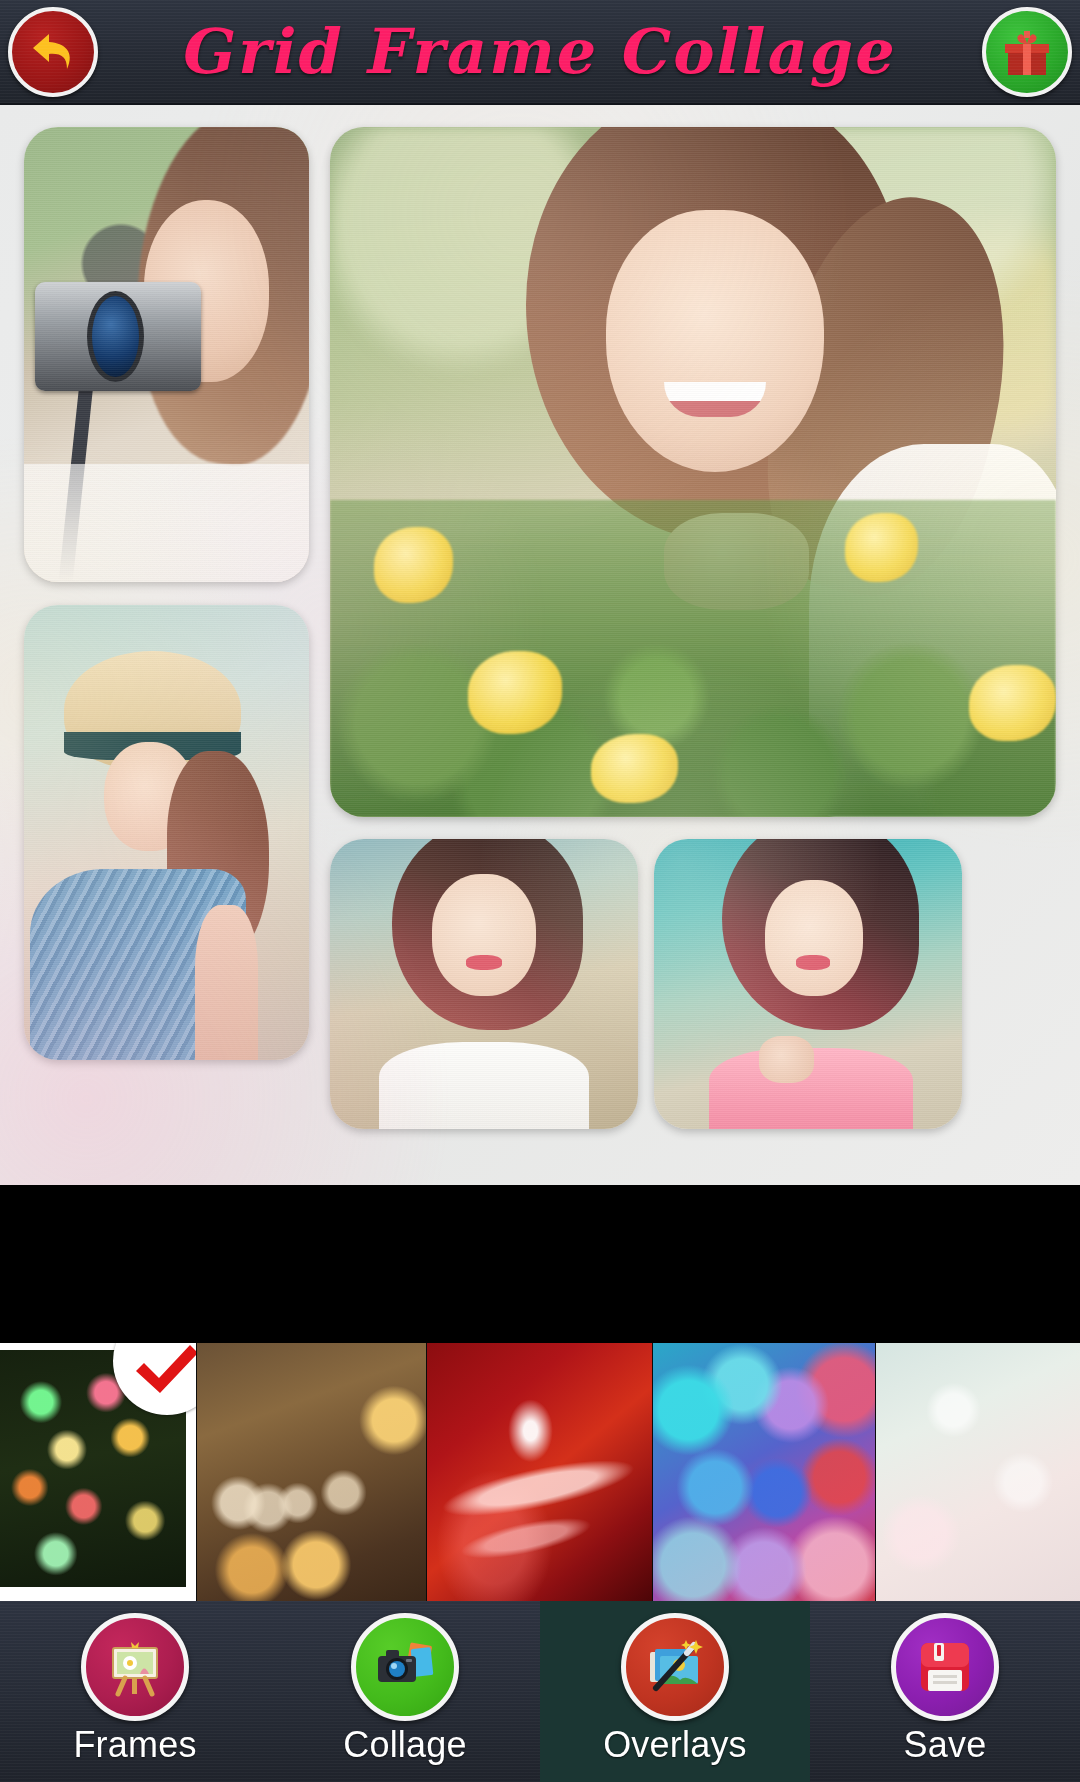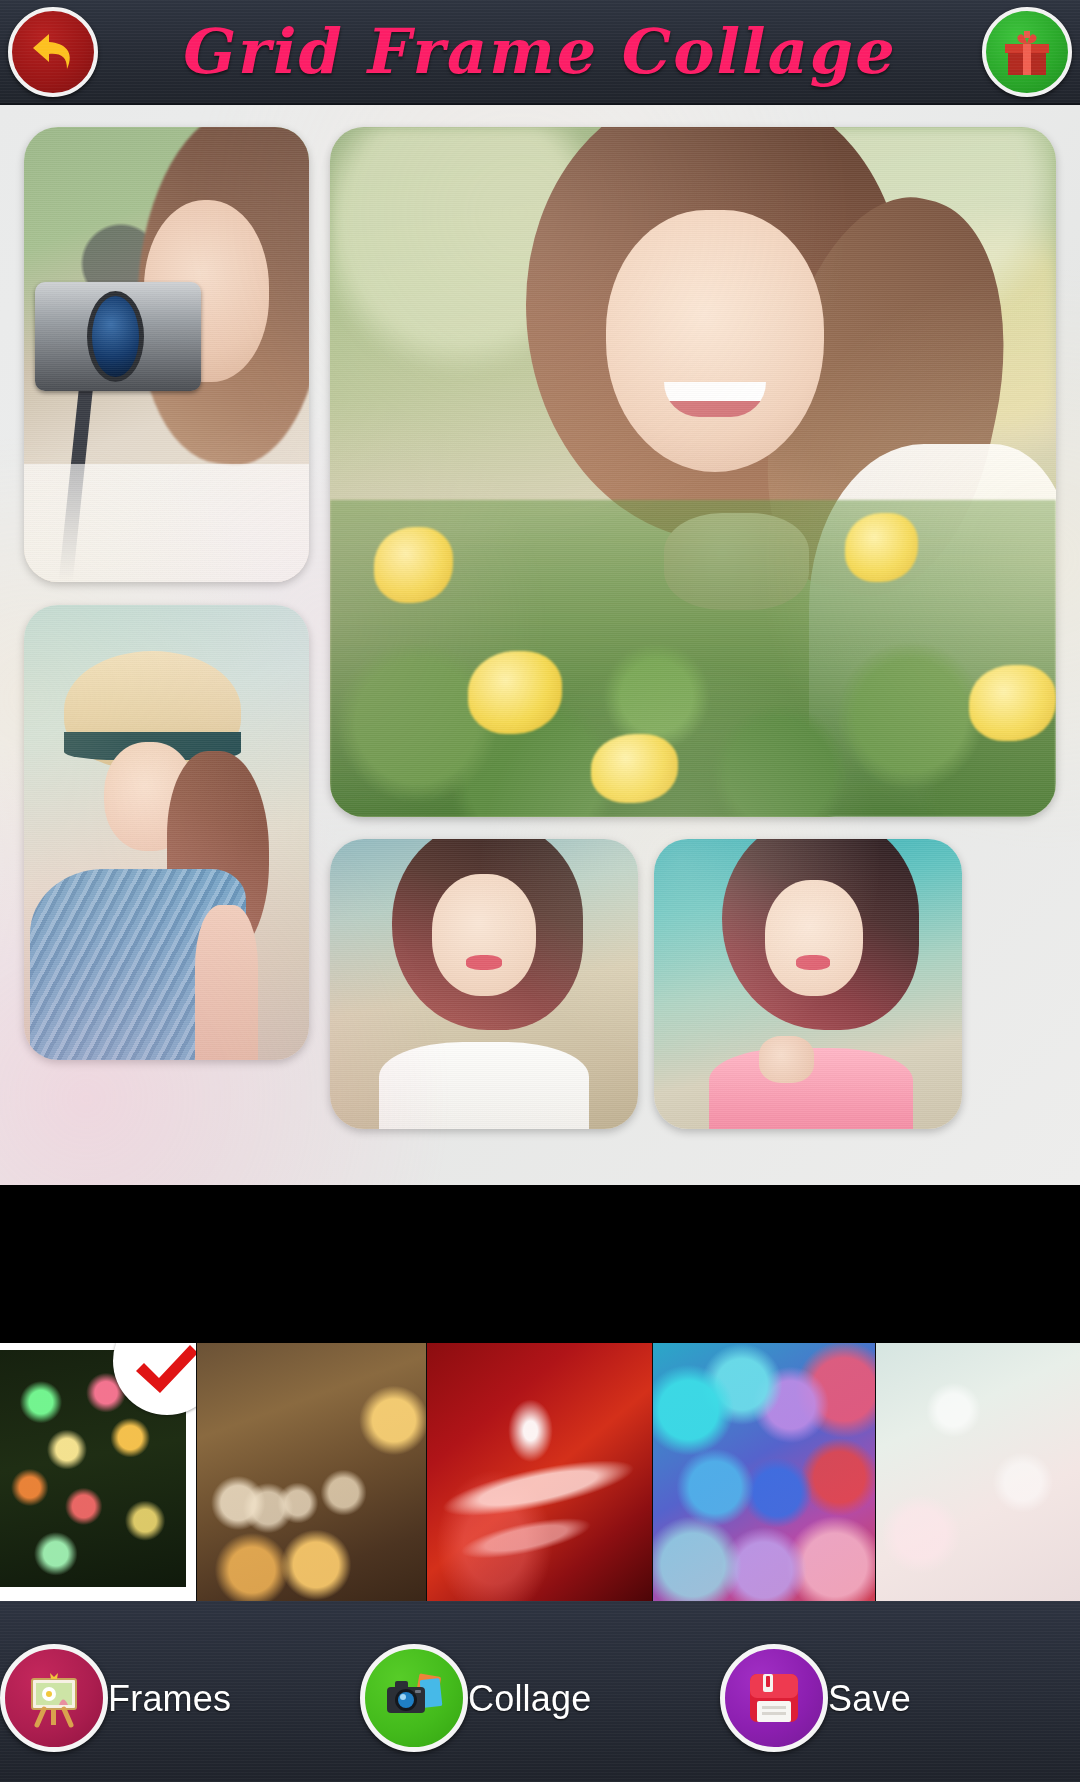--- a/index.html
+++ b/index.html
@@ -235,21 +235,21 @@
       radial-gradient(circle at 38% 26%, rgba(255,255,255,.65) 0 7%, rgba(255,255,255,0) 12%),
       radial-gradient(circle at 72% 54%, rgba(255,255,255,.5) 0 9%, rgba(255,255,255,0) 15%),
       radial-gradient(circle at 22% 74%, rgba(255,230,235,.6) 0 10%, rgba(255,230,235,0) 16%),
       linear-gradient(155deg,#d6e5e1 0%,#e8efe9 30%,#f3e6e4 62%,#eadcdc 100%); }
 
   
   #bottom-nav{ position:absolute; left:0; top:1601px; width:1080px; height:181px;
     background:linear-gradient(180deg,#2d3340 0%,#272c37 50%,#1f232b 100%); display:flex; }
   #bottom-nav:before{ content:""; position:absolute; inset:0;
     background:repeating-linear-gradient(180deg,rgba(255,255,255,.03) 0 1px,rgba(0,0,0,0) 1px 3px); }
-  .nav-item{ position:relative; flex:1; display:flex; flex-direction:row;
+  .nav-item{ position:relative; flex:1; display:flex; flex-direction:column;
     align-items:center; justify-content:flex-start; padding-top:12px; }
   .nav-item.active{ background:#1b3633; }
   .nav-circle{ width:108px; height:108px; border-radius:50%; border:5px solid #f5f5f5;
     box-shadow:0 2px 5px rgba(0,0,0,.55); position:relative; display:flex;
     align-items:center; justify-content:center; }
   .nav-label{ margin-top:3px; color:#fff; font-size:36px; letter-spacing:.2px;
     text-shadow:0 1px 2px rgba(0,0,0,.7); white-space:nowrap; }
   .c-frames{ background:radial-gradient(circle at 35% 30%,#c4275c 0%,#ad1e50 55%,#911340 100%); }
   .c-gallery{ background:radial-gradient(circle at 35% 30%,#57cc28 0%,#44bb1c 55%,#34a412 100%); }
   .c-overlays{ background:radial-gradient(circle at 35% 30%,#d4422c 0%,#c03421 55%,#a42a19 100%); }
@@ -390,20 +390,36 @@
         <rect x="14" y="16" width="13" height="8" rx="2" fill="#2b2f36"></rect>
         <circle cx="25" cy="35" r="11" fill="#14181d"></circle>
         <circle cx="25" cy="35" r="8" fill="#1f7fc4"></circle>
         <circle cx="22" cy="32" r="3" fill="#9fd6f5"></circle>
         <rect x="34" y="25" width="6" height="3" rx="1" fill="#6d7480"></rect>
       </svg>
     </div>
     <div class="nav-label">Collage</div>
   </div>
 
+  <div class="nav-item active">
+    <div class="nav-circle c-overlays">
+      <svg width="66" height="66" viewBox="0 0 66 66">
+        <rect x="8" y="18" width="30" height="30" rx="2" fill="#e8e4da"></rect>
+        <rect x="13" y="15" width="34" height="32" rx="2" fill="#3ea0dc"></rect>
+        <rect x="18" y="22" width="38" height="28" rx="2" fill="#57bde4"></rect>
+        <path d="M18 50 q10-14 20-4 q6-6 18 4 z" fill="#3f9e4c"></path>
+        <circle cx="37" cy="31" r="6" fill="#f2cf3d"></circle>
+        <path d="M14 54 L50 14" stroke="#1c1f25" stroke-width="6" stroke-linecap="round"></path>
+        <path d="M45 19 L52 11" stroke="#e2e5ea" stroke-width="6" stroke-linecap="round"></path>
+        <path d="M54 6 l2 5 5 2 -5 2 -2 5 -2-5 -5-2 5-2 z" fill="#f5d030"></path>
+        <path d="M44 6 l1.5 3.5 3.5 1.5 -3.5 1.5 -1.5 3.5 -1.5-3.5 -3.5-1.5 3.5-1.5 z" fill="#f5d030"></path>
+      </svg>
+    </div>
+    <div class="nav-label">Overlays</div>
+  </div>
 
   <div class="nav-item">
     <div class="nav-circle c-save">
       <svg width="66" height="66" viewBox="0 0 66 66">
         <rect x="9" y="9" width="48" height="48" rx="7" fill="#dd1f36"></rect>
         <rect x="9" y="9" width="48" height="24" rx="7" fill="#ee3a50"></rect>
         <rect x="22" y="9" width="10" height="18" rx="2" fill="#f5f3f0"></rect>
         <rect x="25" y="11" width="4" height="11" rx="1" fill="#dd1f36"></rect>
         <rect x="16" y="36" width="34" height="21" rx="2" fill="#f7f6f3"></rect>
         <rect x="21" y="41" width="24" height="3" fill="#d8d5cf"></rect>

